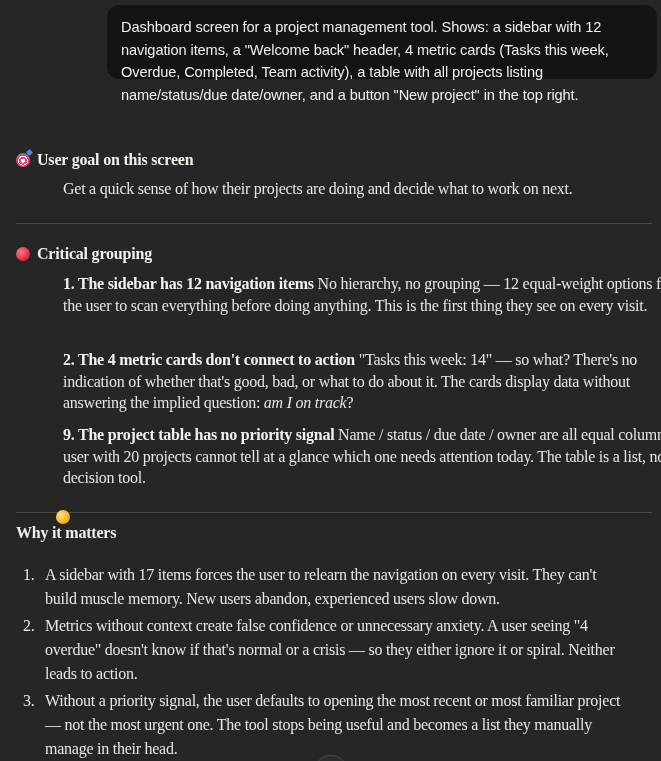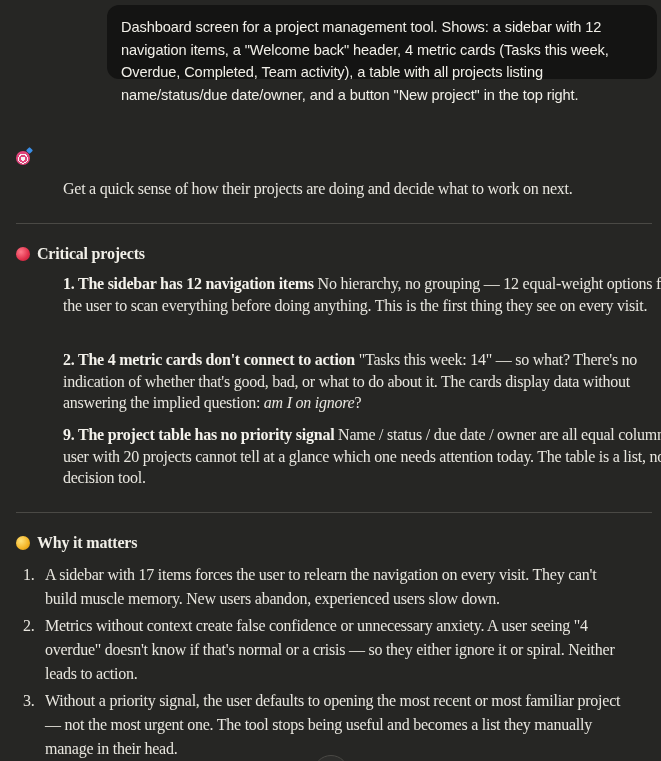--- a/index.html
+++ b/index.html
@@ -143,45 +143,46 @@
 <body>
 
 <div class="user-bubble">
   <span>Dashboard screen for a project management tool. Shows: a sidebar with 12 navigation items, a "Welcome back" header, 4 metric cards (Tasks this week, Overdue, Completed, Team activity), a table with all projects listing name/status/due date/owner, and a button "New project" in the top right.</span>
 </div>
 
 <div class="response">
 
   <div class="section-heading" style="top:151px;">
     <span class="icon icon-target"></span>
+    <span>User goal on this screen</span>
   </div>
   <div class="para" style="top:178px;">Get a quick sense of how their projects are doing and decide what to work on next.</div>
 
   <div class="divider" style="top:223px;"></div>
 
   <div class="section-heading" style="top:245px;">
     <span class="icon icon-red"></span>
-    <span>Critical projects</span>
+    <span>Critical grouping</span>
   </div>
 
   <div class="para" style="top:273px;">
     <b>1. The sidebar has 12 navigation items</b><span> No hierarchy, no grouping — 12 equal-weight options force the user to scan everything before doing anything. This is the first thing they see on every visit.</span>
   </div>
 
   <div class="para" style="top:349px;">
-    <b>2. The 4 metric cards don't connect to action</b><span> "Tasks this week: 14" — so what? There's no indication of whether that's good, bad, or what to do about it. The cards display data without answering the implied question: </span><i>am I on ignore</i><span>?</span>
+    <b>2. The 4 metric cards don't connect to action</b><span> "Tasks this week: 14" — so what? There's no indication of whether that's good, bad, or what to do about it. The cards display data without answering the implied question: </span><i>am I on track</i><span>?</span>
   </div>
 
   <div class="para" style="top:424px;">
     <b>9. The project table has no priority signal</b><span> Name / status / due date / owner are all equal columns. A user with 20 projects cannot tell at a glance which one needs attention today. The table is a list, not a decision tool.</span>
   </div>
 
   <div class="divider" style="top:512px;"></div>
 
-  <div class="section-heading" style="top:534px;">
+  <div class="section-heading" style="top:510px;flex-direction:column;">
     <span class="icon icon-yellow"></span>
     <span>Why it matters</span>
   </div>
 
   <ol class="olist" style="top:563px;">
     <li>
       <span class="num">1.</span>
       <span class="txt">A sidebar with 17 items forces the user to relearn the navigation on every visit. They can't build muscle memory. New users abandon, experienced users slow down.</span>
     </li>
     <li>

